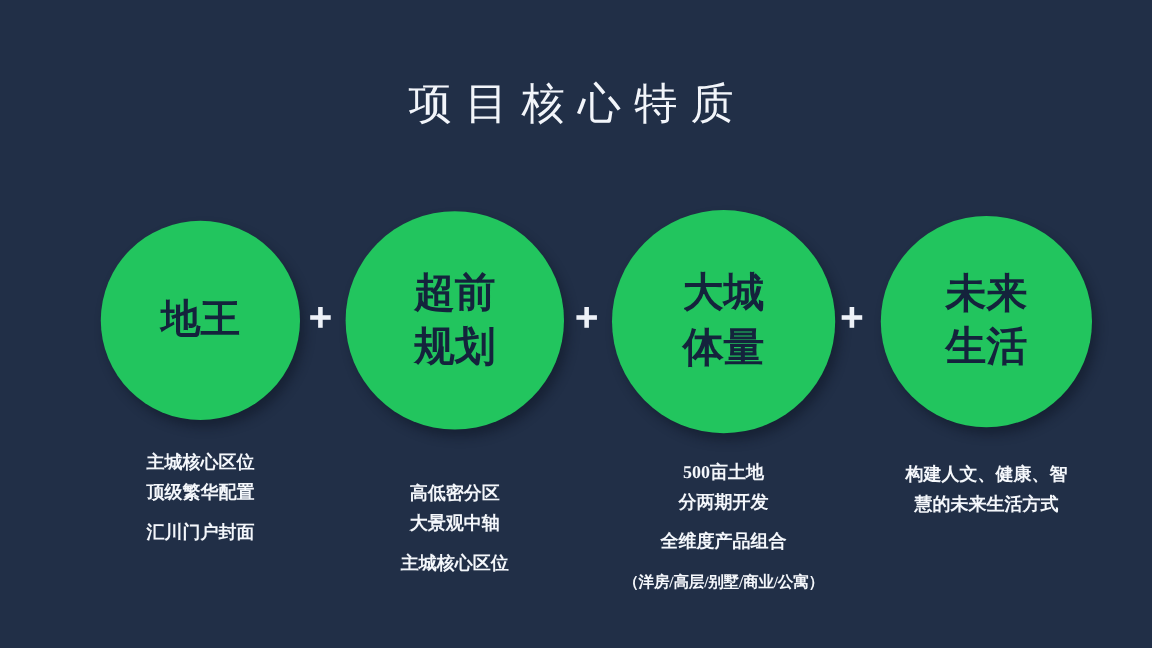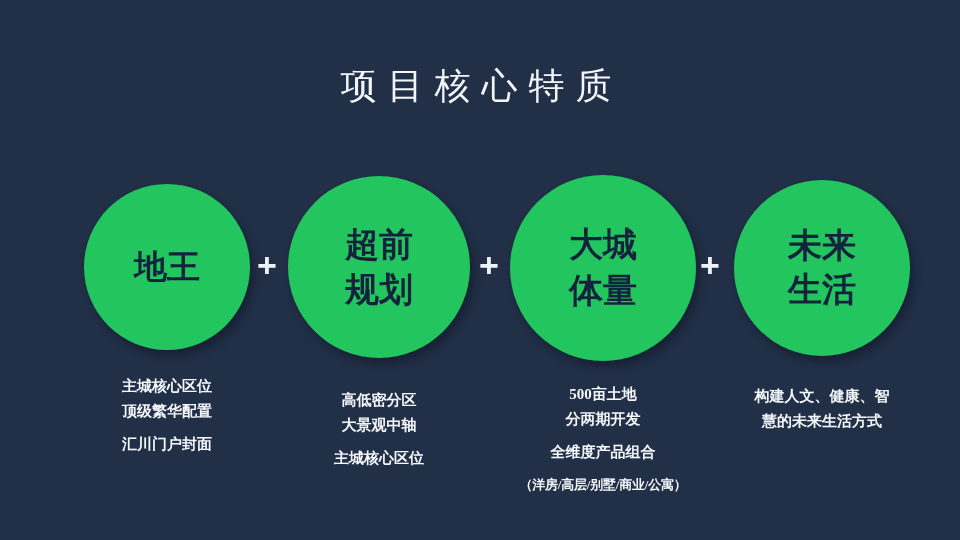--- a/index.html
+++ b/index.html
@@ -82,21 +82,21 @@
     margin-top: 22px;
     text-align: center;
     color: #f4f7fb;
     font-size: 15px;
     line-height: 25px;
     font-weight: 600;
     font-family: "Liberation Serif", "DejaVu Serif", serif;
     white-space: nowrap;
   }
   .col-0 .caption { margin-top: 24px; }
-  .col-1 .caption { margin-top: 30px; }
+  .col-1 .caption { margin-top: 42px; }
   .col-2 .caption { margin-top: 21px; }
   .col-3 .caption { margin-top: 28px; }
 
   .caption-line { display: block; }
   .caption-line.spaced { margin-top: 8px; }
   .caption-line.small {
     font-size: 13px;
     margin-top: 7px;
     letter-spacing: -0.2px;
   }

